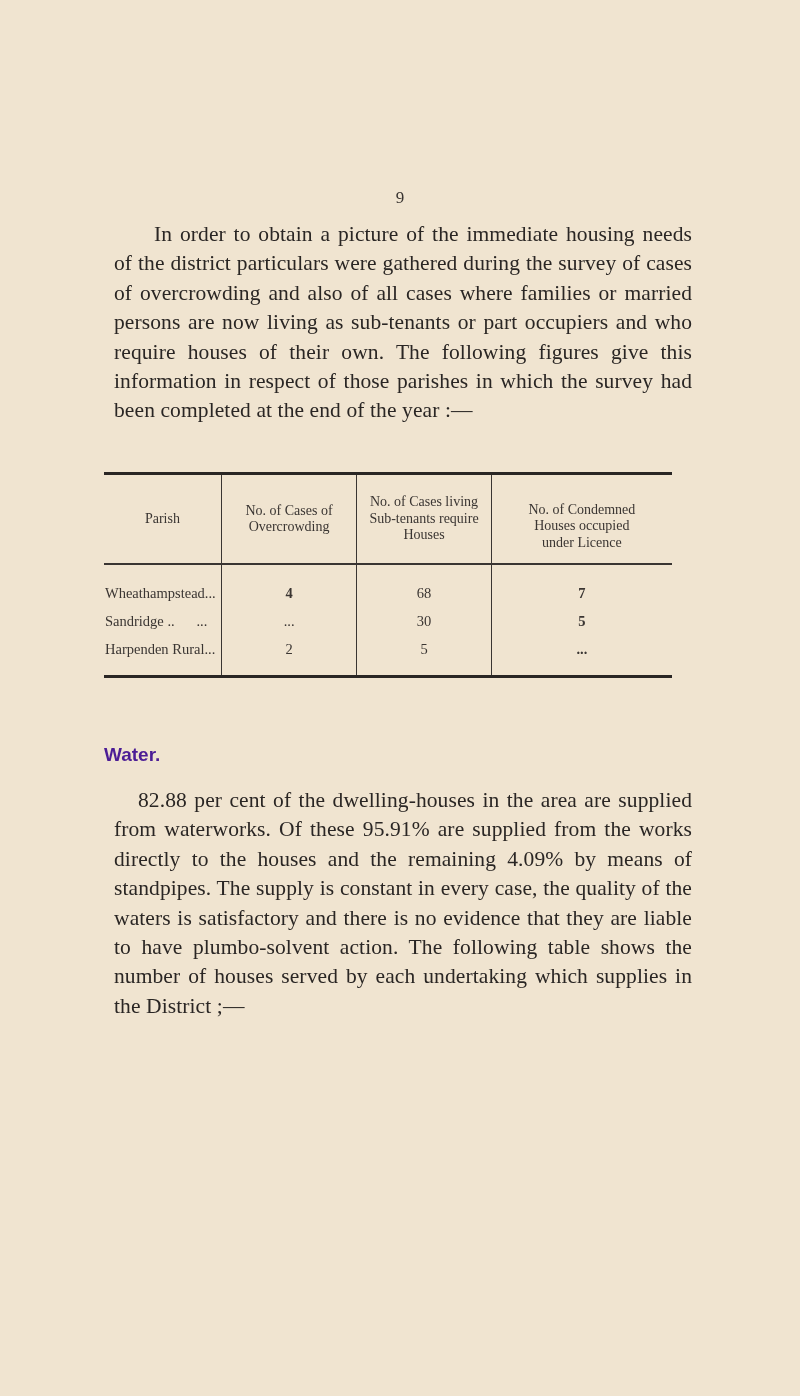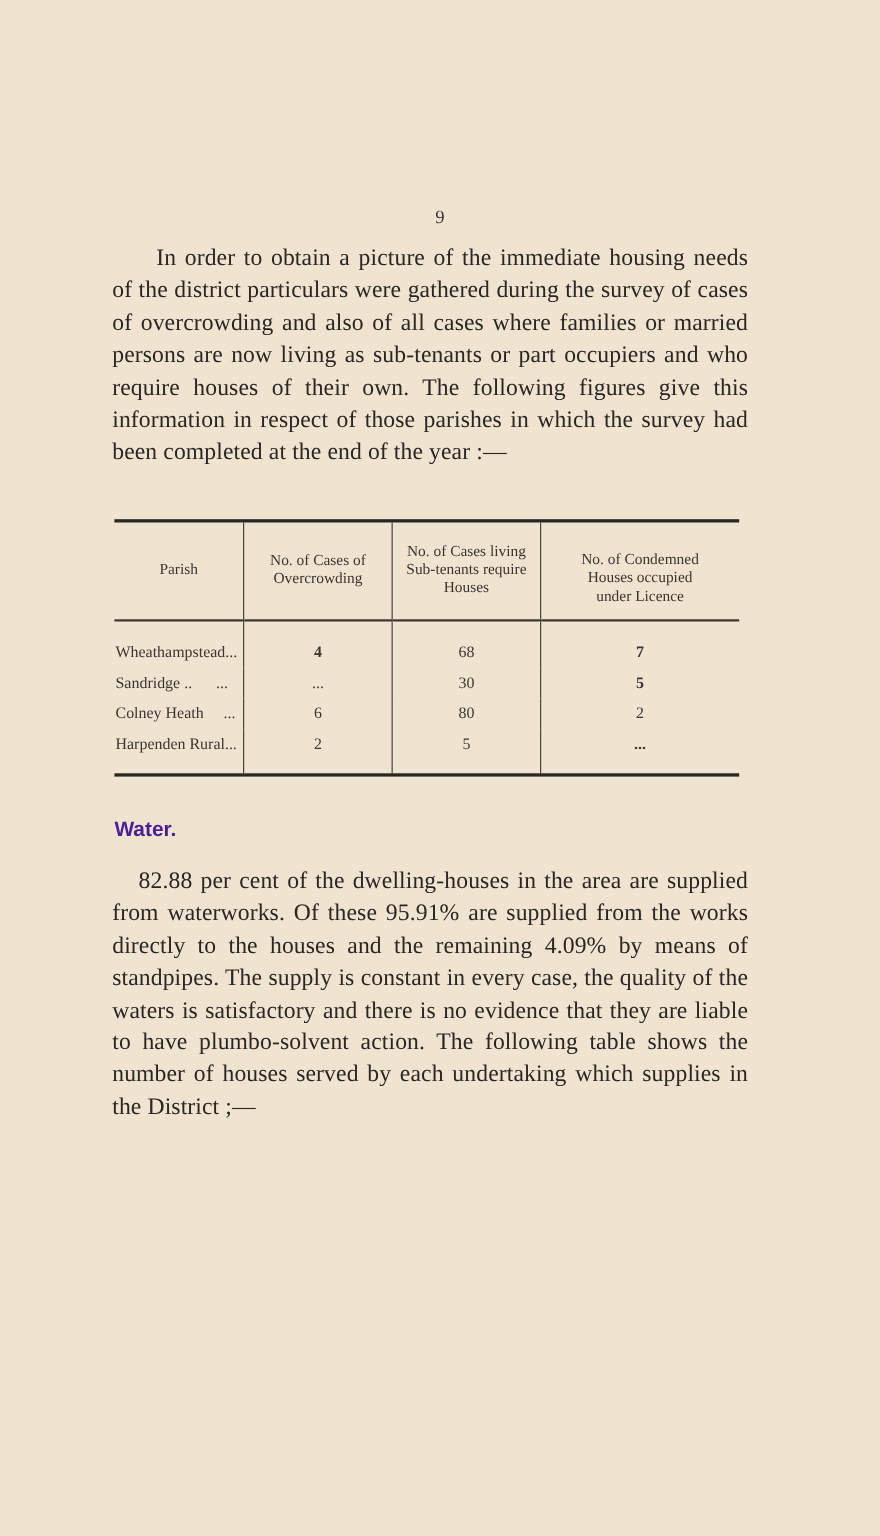--- a/index.html
+++ b/index.html
@@ -19,21 +19,21 @@
       position: absolute;
       top: 188px;
       left: 0;
       width: 800px;
       text-align: center;
       font-size: 17px;
       color: #3a3532;
     }
     .body-text {
       position: absolute;
-      left: 102px;
+      left: 114px;
       width: 578px;
       font-size: 21.5px;
       line-height: 29.4px;
       text-align: justify;
       text-align-last: left;
       letter-spacing: 0.1px;
     }
     .para-1 {
       top: 220px;
       text-indent: 40px;
@@ -138,26 +138,20 @@
         <td class="bold-num">4</td>
         <td>68</td>
         <td class="bold-num">7</td>
       </tr>
       <tr>
         <td class="parish" style="white-space:pre;">Sandridge ..      ...</td>
         <td>...</td>
         <td>30</td>
         <td class="bold-num">5</td>
       </tr>
-      <tr>
-        <td class="parish" style="white-space:pre;">Colney Heath     ...</td>
-        <td>6</td>
-        <td>80</td>
-        <td>2</td>
-      </tr>
       <tr class="last-row">
         <td class="parish">Harpenden Rural...</td>
         <td>2</td>
         <td>5</td>
         <td class="bold-num">...</td>
       </tr>
     </tbody>
   </table>
   <div class="rule-thick"></div>
 </div>

